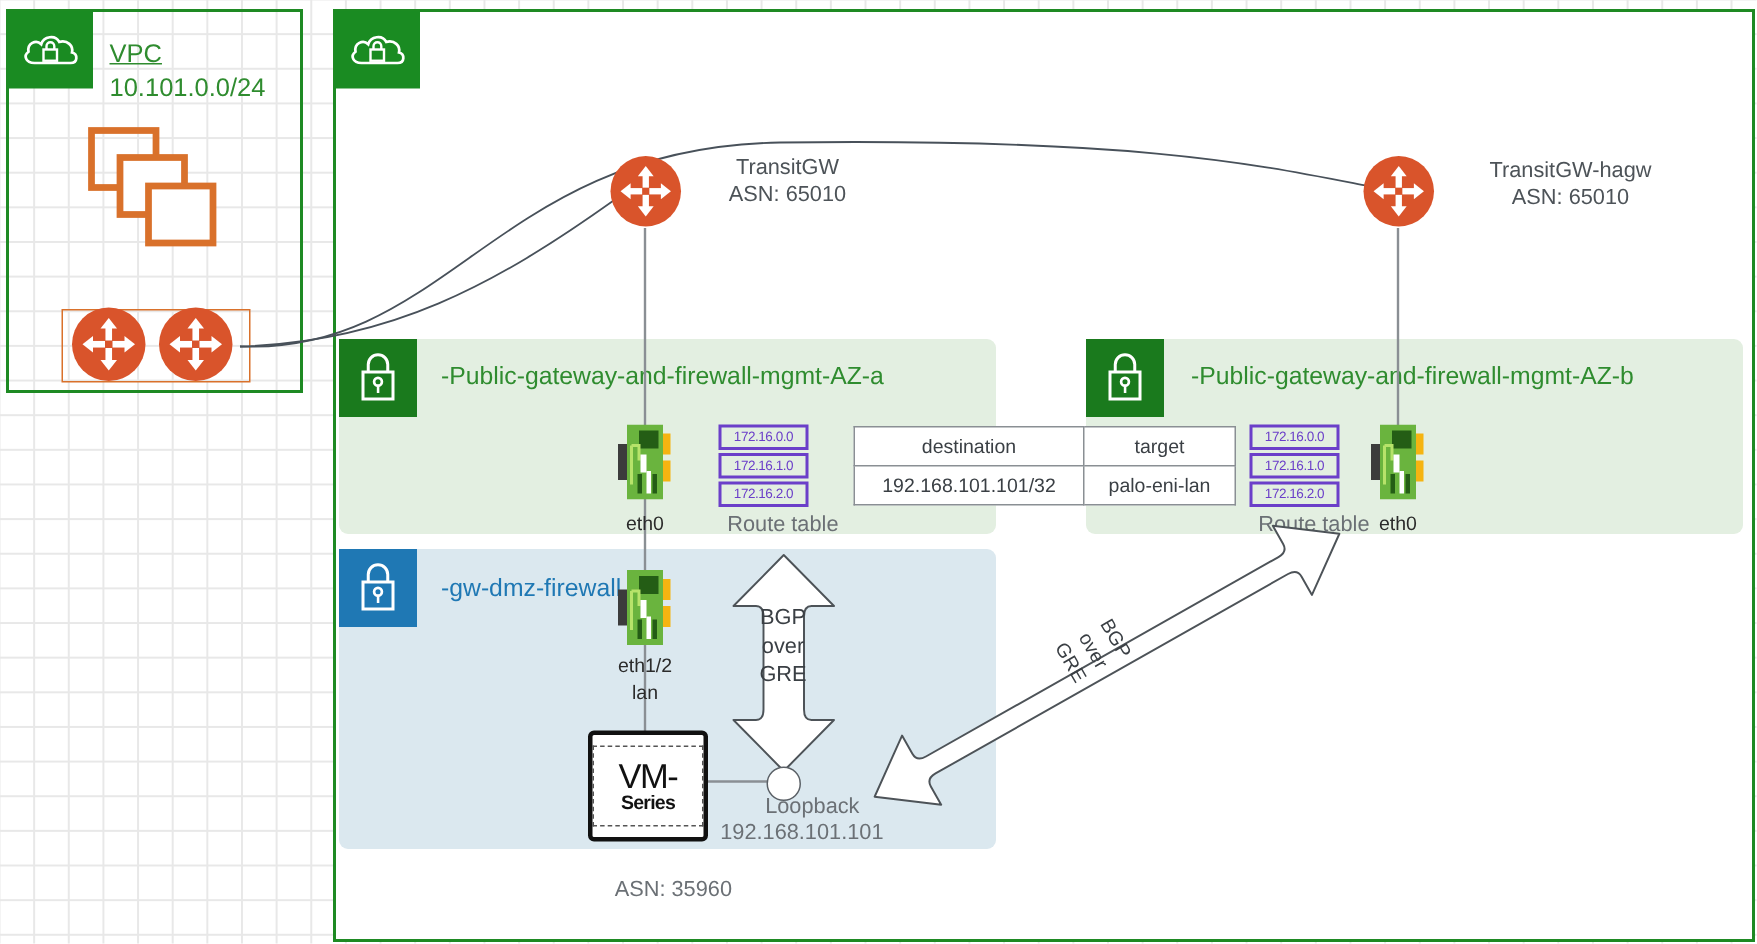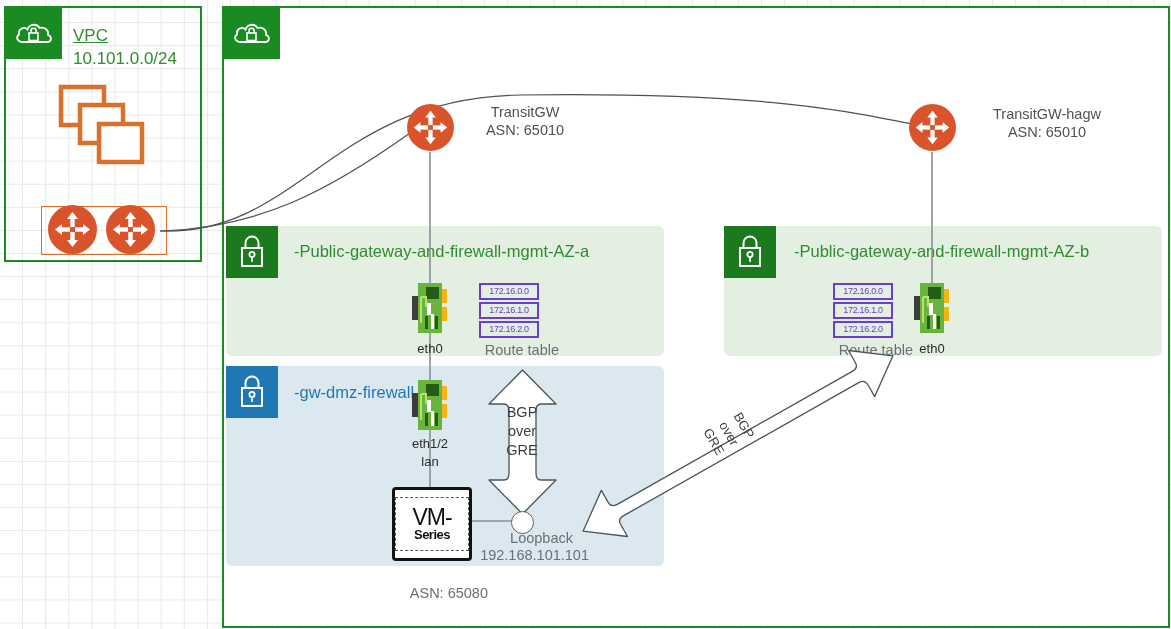--- a/index.html
+++ b/index.html
@@ -311,20 +311,28 @@
 
   <div class="abs" style="left:833px;top:283px;width:60px;">
     <div class="cidr">172.16.0.0</div>
     <div class="cidr">172.16.1.0</div>
     <div class="cidr">172.16.2.0</div>
   </div>
   <div class="abs gray-lbl" style="left:813px;top:341px;width:100px;">Route table</div>
 
   <table class="abs rt" style="left:569px;top:284px;">
     <tbody>
+        <tr>
+      <td style="width:134px;">destination</td>
+      <td style="width:82px;">target</td>
+    </tr>
+    <tr>
+      <td>192.168.101.101/32</td>
+      <td>palo-eni-lan</td>
+    </tr>
   </tbody>
     </table>
 
   <svg class="abs" style="left:485px;top:368px;" width="75" height="148" viewBox="0 0 75 148">
     <path d="M37.5 2 L71 36 H56 Q51 36 51 43 V105 Q51 112 56 112 H71 L37.5 146 L4 112 H19 Q24 112 24 105 V43 Q24 36 19 36 H4 Z" fill="#ffffff" stroke="#4d5358" stroke-width="1.3" stroke-linejoin="round"></path>
   </svg>
   <div class="abs bgp-txt" style="left:493px;top:403px;width:58px;">BGP</div>
   <div class="abs bgp-txt" style="left:493px;top:422px;width:58px;">over</div>
   <div class="abs bgp-txt" style="left:493px;top:441px;width:58px;">GRE</div>
 
@@ -341,15 +349,15 @@
     <div class="vminner">
       <div class="vm-l1">VM-</div>
       <div class="vm-l2">Series</div>
     </div>
   </div>
 
   <div class="abs loop-circle" style="left:511px;top:511px;"></div>
   <div class="abs gray-lbl" style="left:471px;top:529px;width:102px;">Loopback</div>
   <div class="abs gray-lbl" style="left:455px;top:546px;width:134px;">192.168.101.101</div>
 
-  <div class="abs gray-lbl" style="left:360px;top:584px;width:128px;">ASN: 65080</div>
+  <div class="abs gray-lbl" style="left:360px;top:584px;width:128px;">ASN: 35960</div>
 
 </div>
 
 </body></html>

